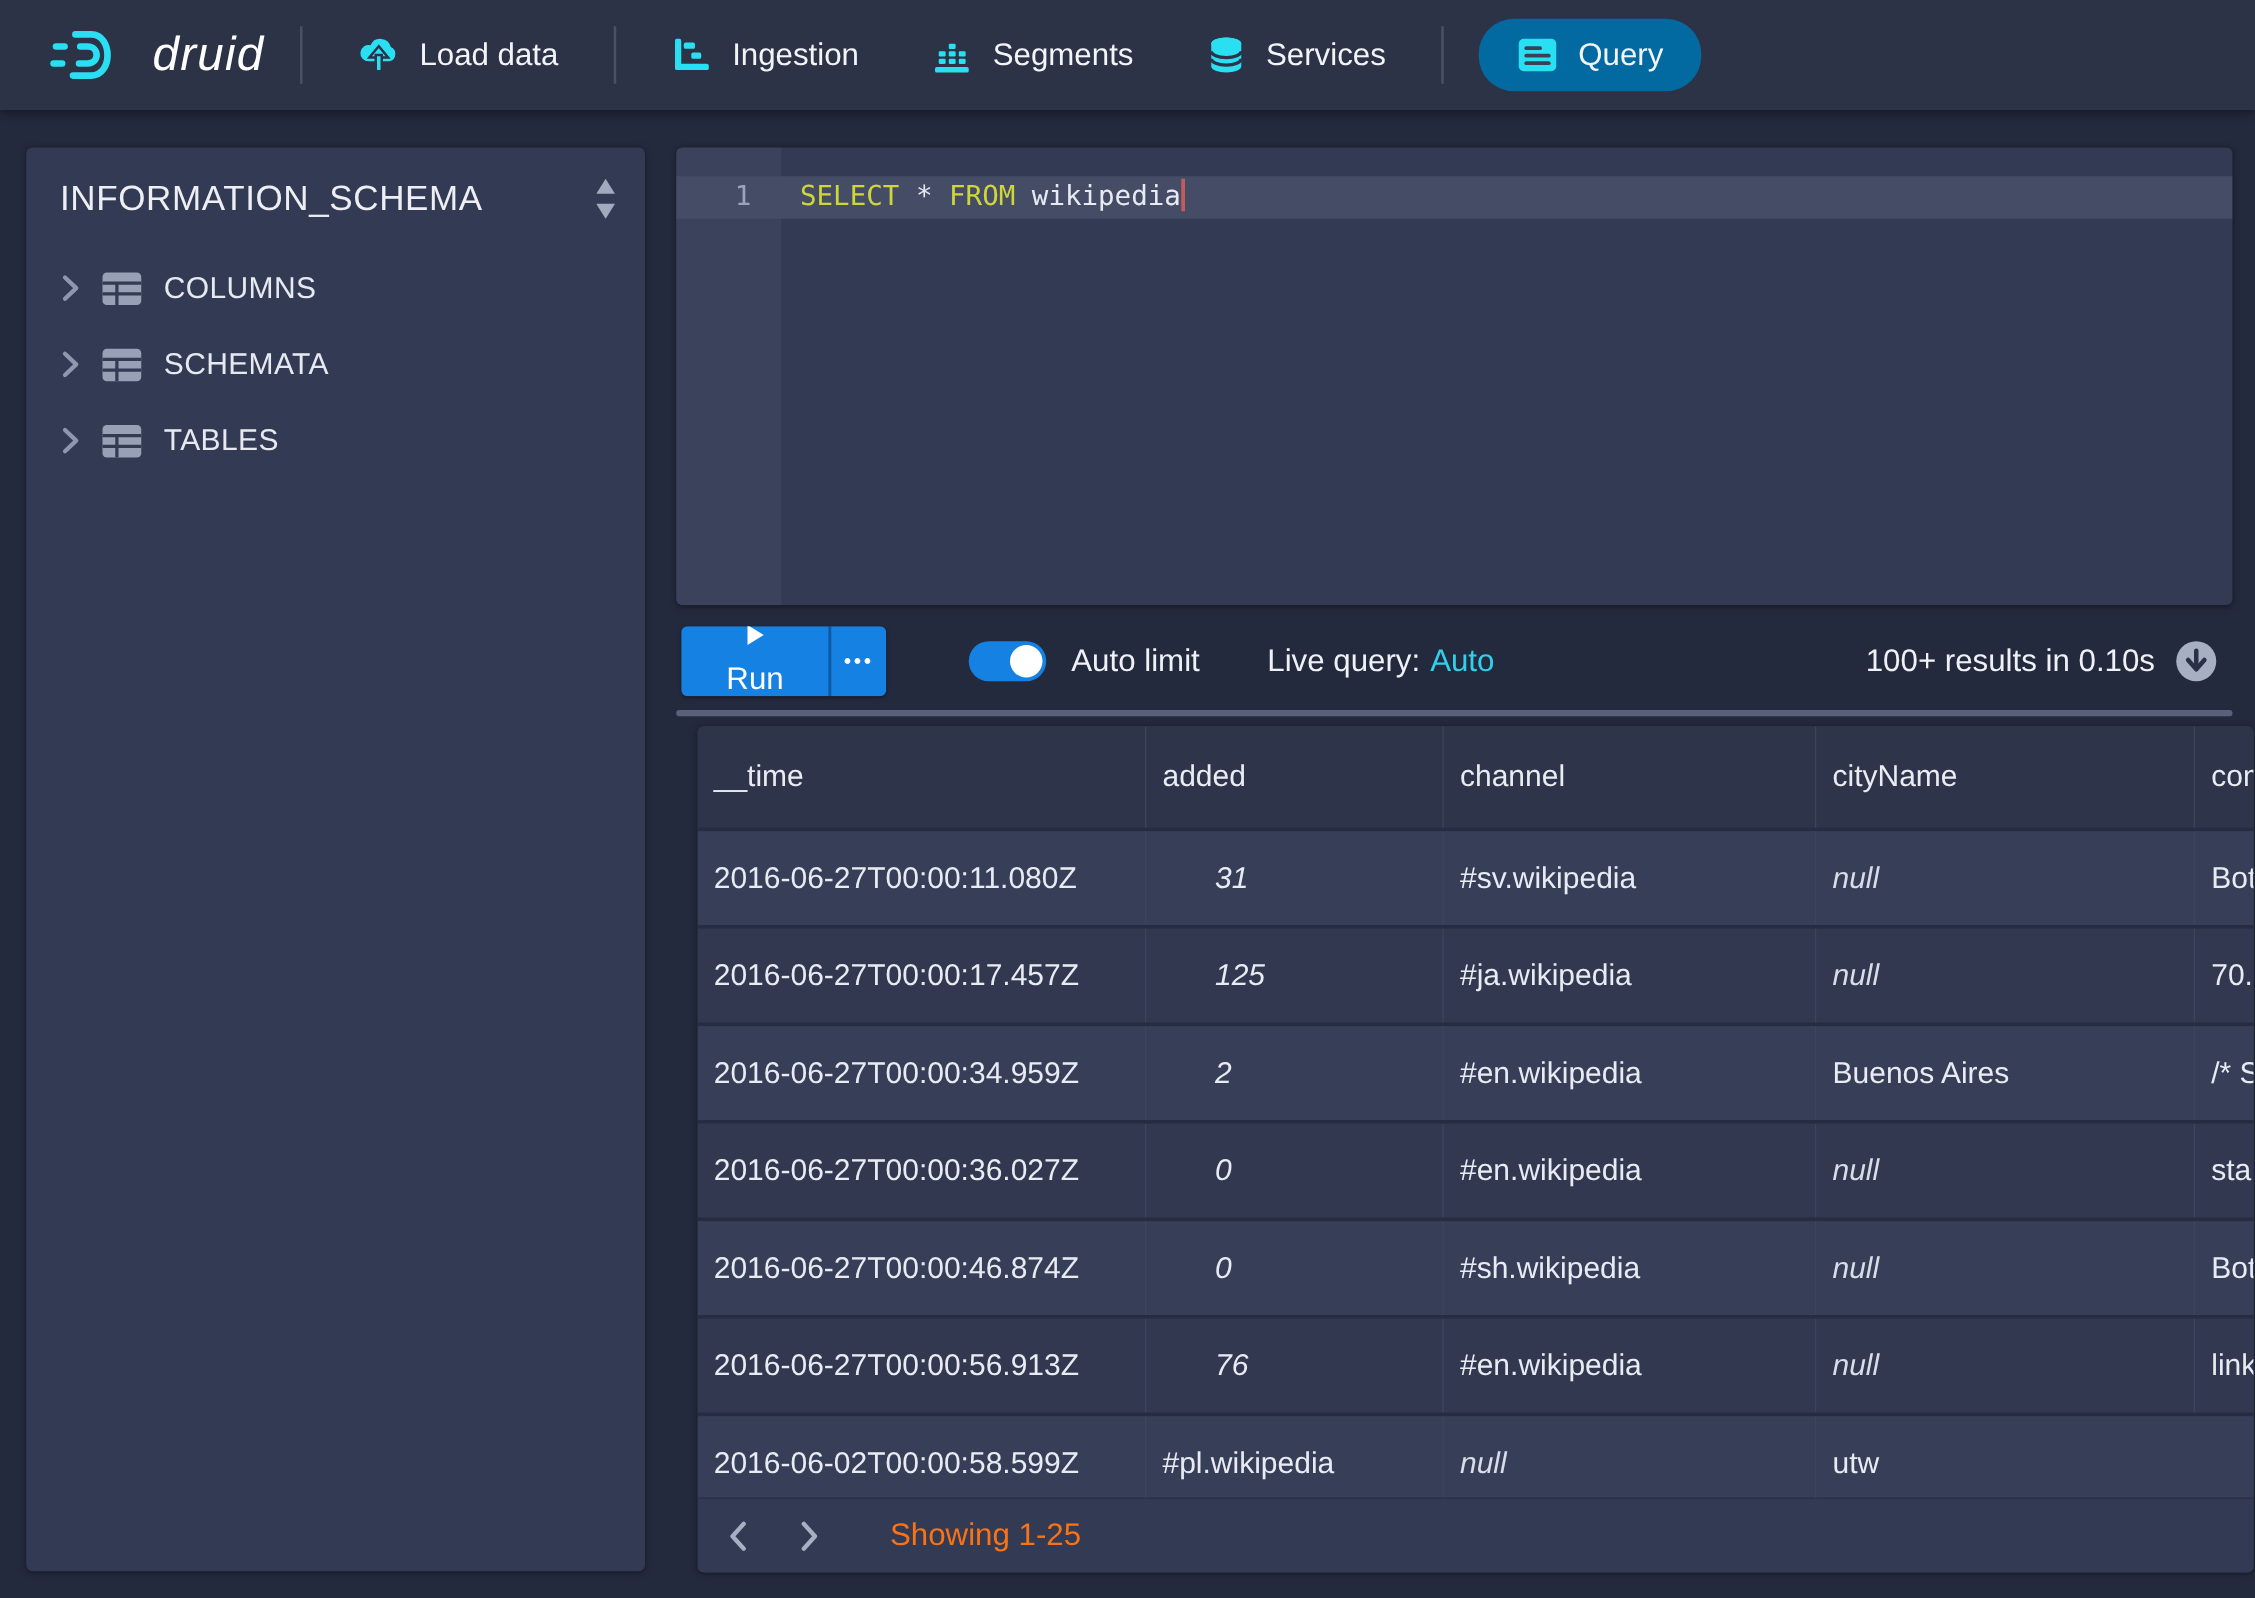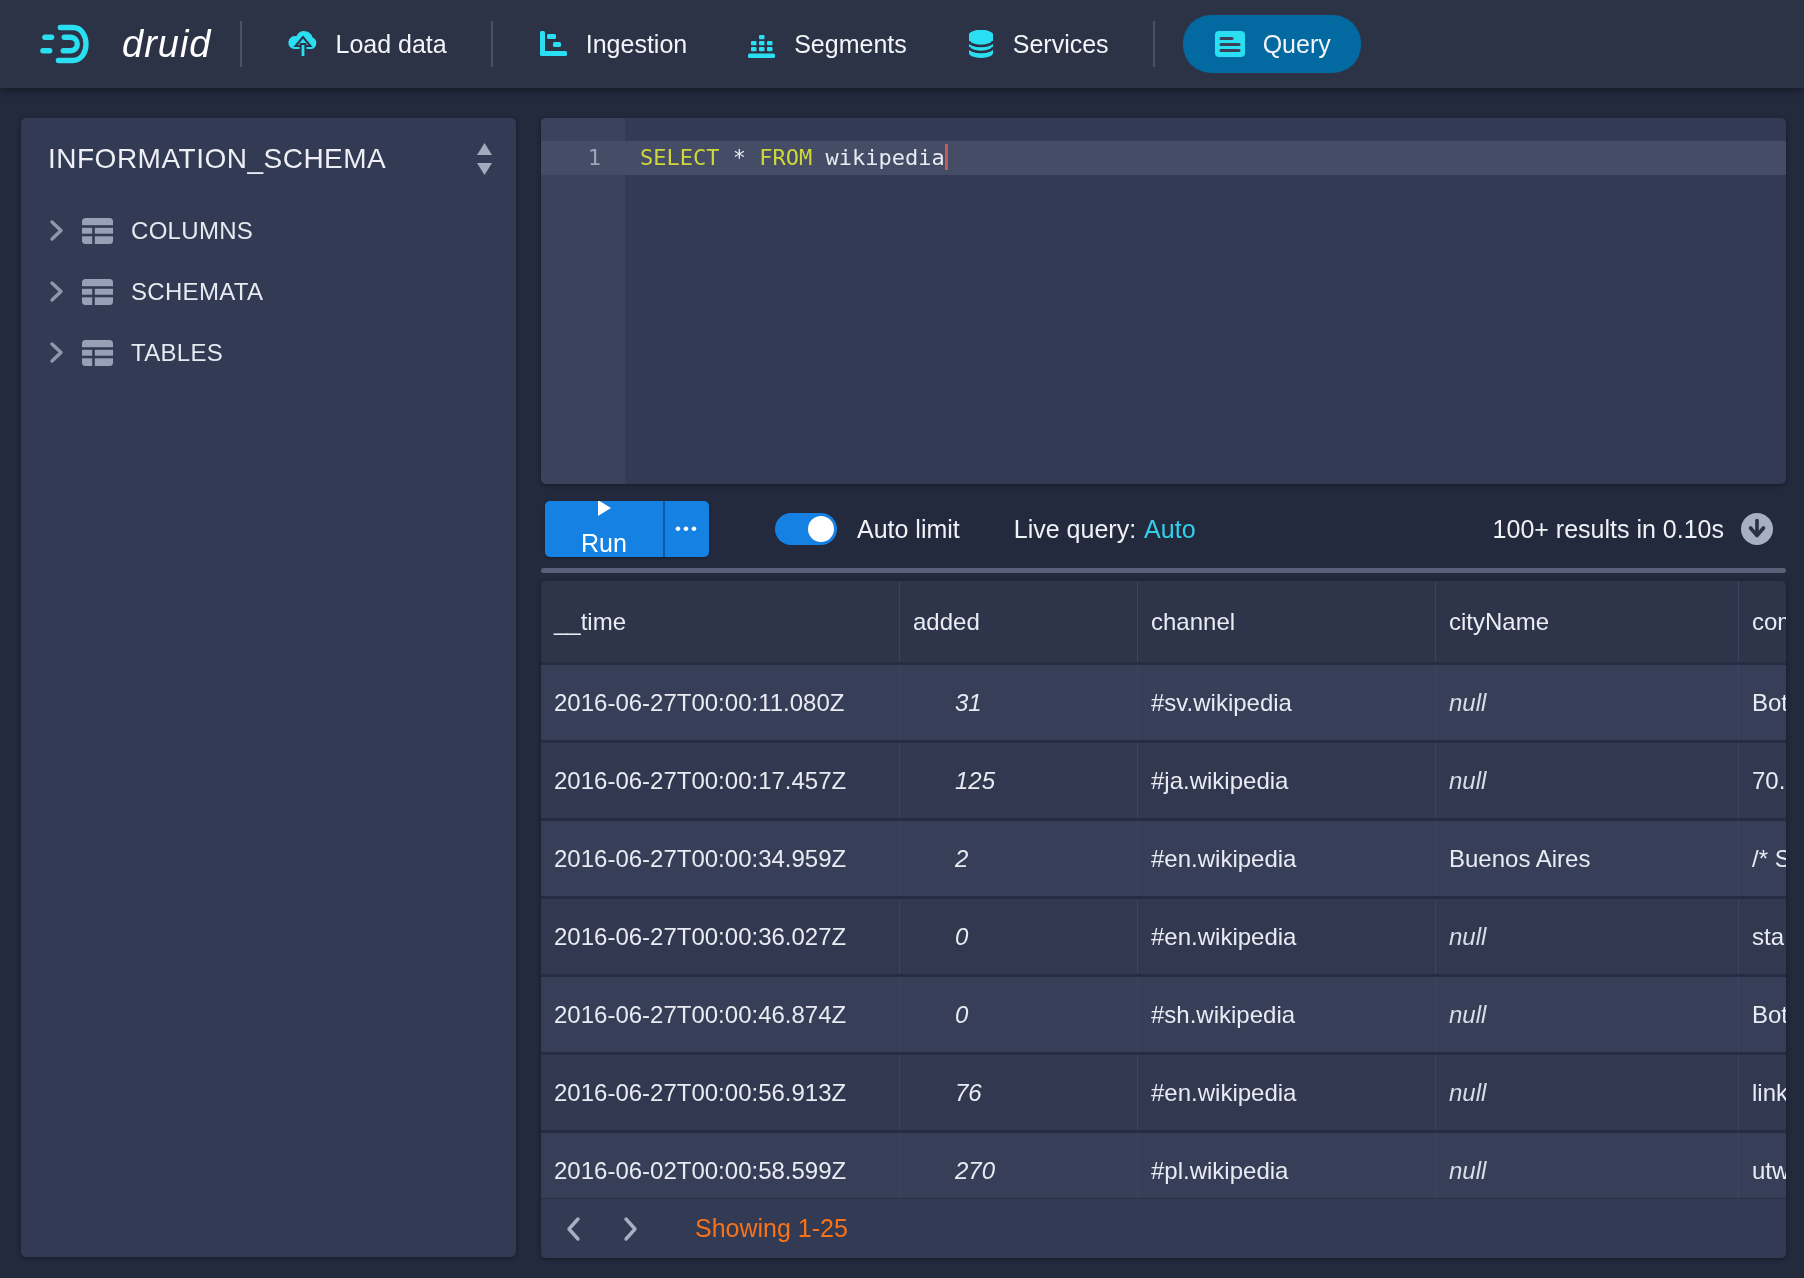--- a/index.html
+++ b/index.html
@@ -83,21 +83,21 @@
   .switch .knob { position: absolute; right: 3px; top: 3px; width: 26px; height: 26px; border-radius: 50%; background: #FFFFFF; }
   .auto-limit-label { margin-left: 20px; font-size: 25px; color: #EFF1F6; }
   .live-query { margin-left: 54px; font-size: 25px; color: #EFF1F6; }
   .live-query .value { color: #32CFEA; cursor: pointer; margin-left: 8px; }
   .results-info { margin-left: auto; font-size: 25px; color: #EFF1F6; }
   .download-btn { margin-left: 16px; cursor: pointer; display: inline-flex; }
   
   .resize-bar { position: absolute; left: 541px; top: 568px; width: 1245px; height: 5px; background: #59617A; border-radius: 3px; cursor: row-resize; }
   
   .results {
-    position: absolute; left: 541px; top: 581px; width: 1245px; height: 677px;
+    position: absolute; left: 558px; top: 581px; width: 1245px; height: 677px;
     background: #333A53; border-radius: 5px; overflow: hidden; box-shadow: 0 1px 5px rgba(0,0,0,.4);
   }
   .table-scroll { position: absolute; left: 0; top: 0; right: 0; bottom: 59px; overflow: hidden; }
   .trow { display: grid; grid-template-columns: 359px 238px 298px 303px 1fr; }
   .thead { height: 84px; background: #2E354B; border-bottom: 3px solid #262C41; }
   .thead .cell { font-size: 24px; color: #E9ECF2; cursor: pointer; }
   .tbody .trow { height: 78px; border-bottom: 3px solid #262C41; }
   .tbody .trow:nth-child(odd) { background: #373E58; }
   .tbody .trow:nth-child(even) { background: #313850; }
   .cell {
@@ -419,23 +419,20 @@
             <span class="null-val">null</span>
           </div>
           <div class="cell">
             <span>link</span>
           </div>
         </div>
         <div class="trow">
           <div class="cell">
             <span>2016-06-02T00:00:58.599Z</span>
           </div>
-          <div class="cell num">
-            <span>270</span>
-          </div>
           <div class="cell">
             <span>#pl.wikipedia</span>
           </div>
           <div class="cell">
             <span class="null-val">null</span>
           </div>
           <div class="cell">
             <span>utw</span>
           </div>
         </div>

